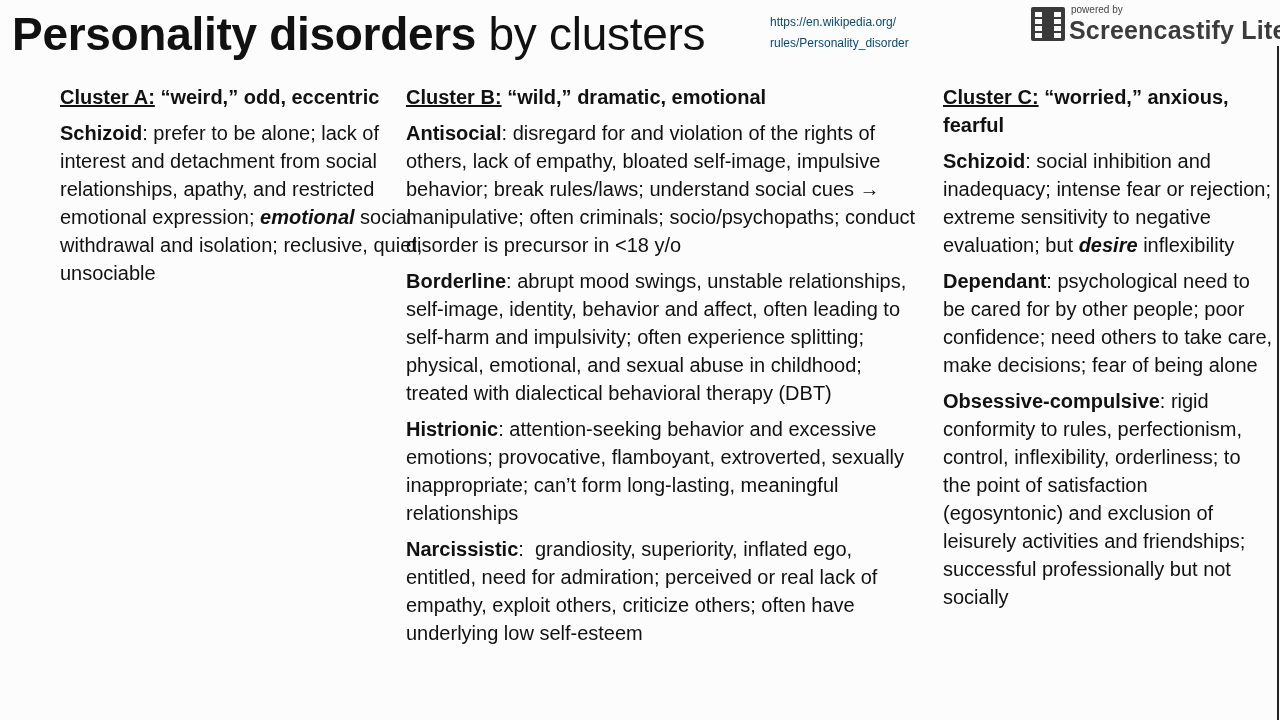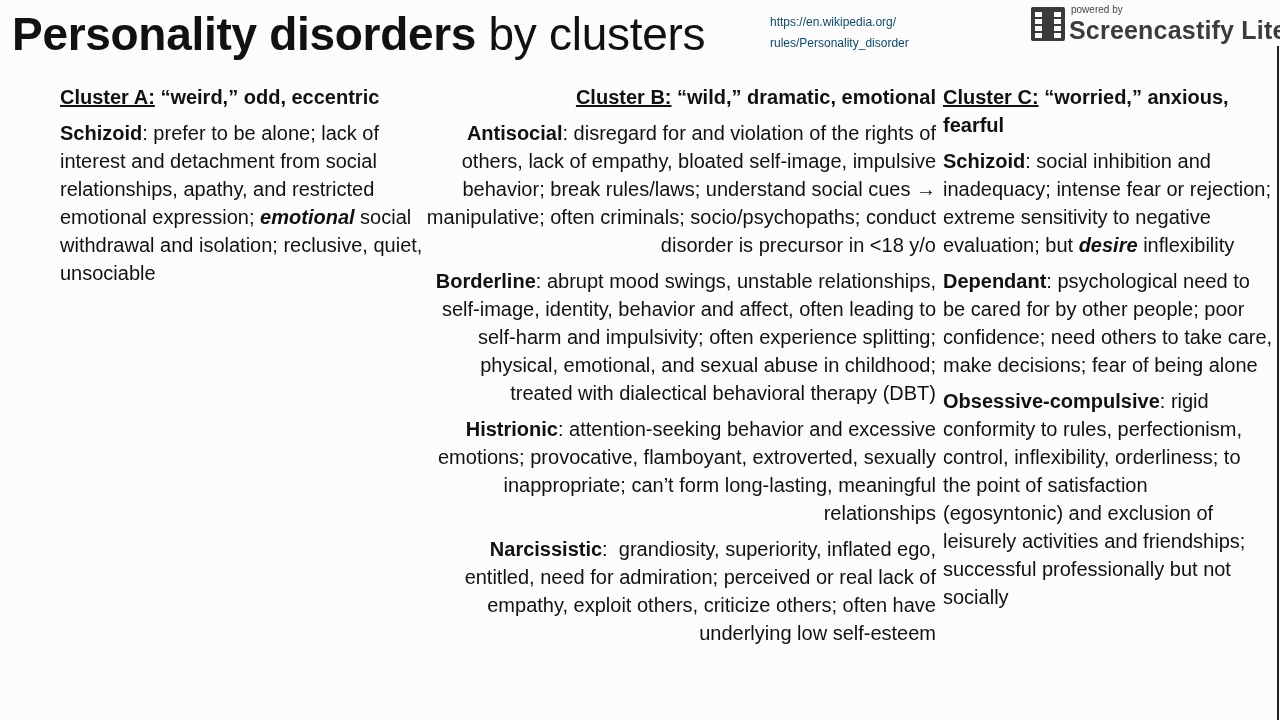--- a/index.html
+++ b/index.html
@@ -27,21 +27,21 @@
   .wm-icon i {
     position: absolute; width: 7px; height: 5px; background: #fdfcfd;
   }
   .wm-powered { position: absolute; left: 40px; top: 0px; font-size: 10px; color: #444; line-height: 14px; }
   .wm-brand { position: absolute; left: 38px; top: 13px; font-size: 25px; font-weight: bold; color: #3c3c3c; line-height: 28px; letter-spacing: 0.2px; white-space: nowrap;}
   .right-border {
     position: absolute; left: 1277px; top: 46px; width: 2px; height: 674px; background: #222;
   }
   .col { position: absolute; top: 83px; font-size: 20px; line-height: 28px; }
   .col.a { left: 28px; width: 365px; margin-left: 32px; }
-  .col.b { left: 416px; width: 520px; text-align: right; }
+  .col.b { left: 406px; width: 520px; }
   .col.c { left: 943px; width: 330px; }
   .cluster-head { font-weight: bold; margin-bottom: 8px; }
   .cluster-head .u { text-decoration: underline; }
   .entry { margin-bottom: 8px; }
   .entry .name { font-weight: bold; }
   .entry em { font-style: italic; font-weight: bold; }
 </style>
 </head>
 <body>
 

